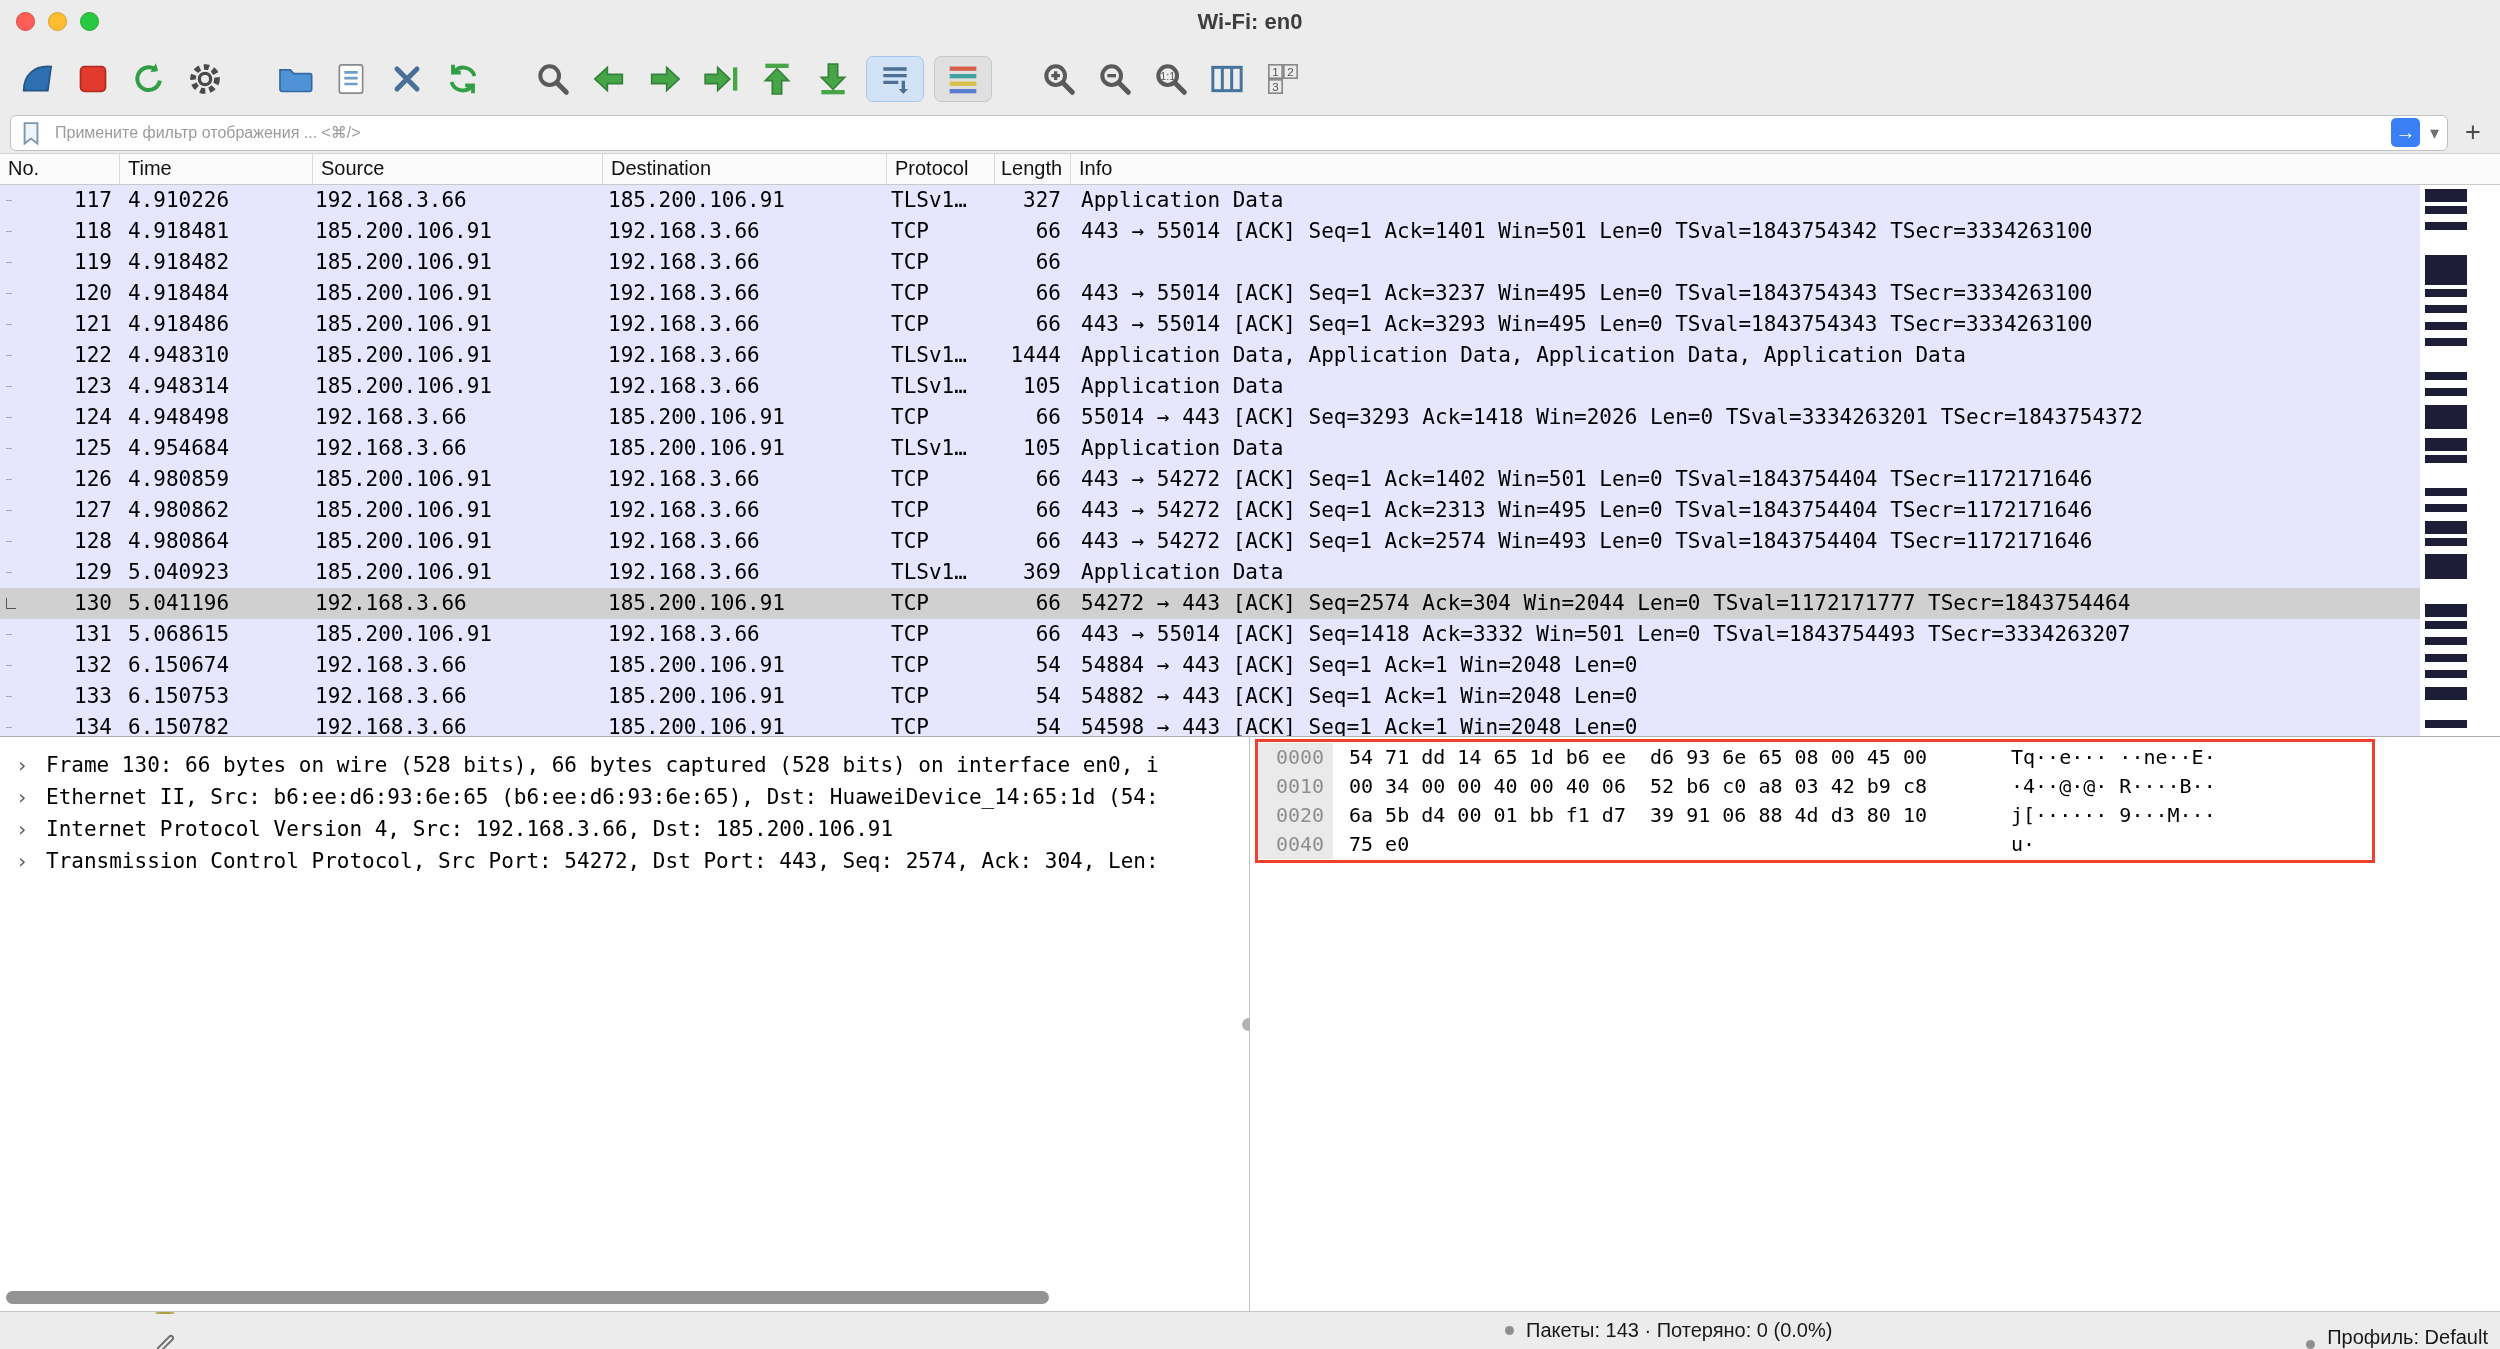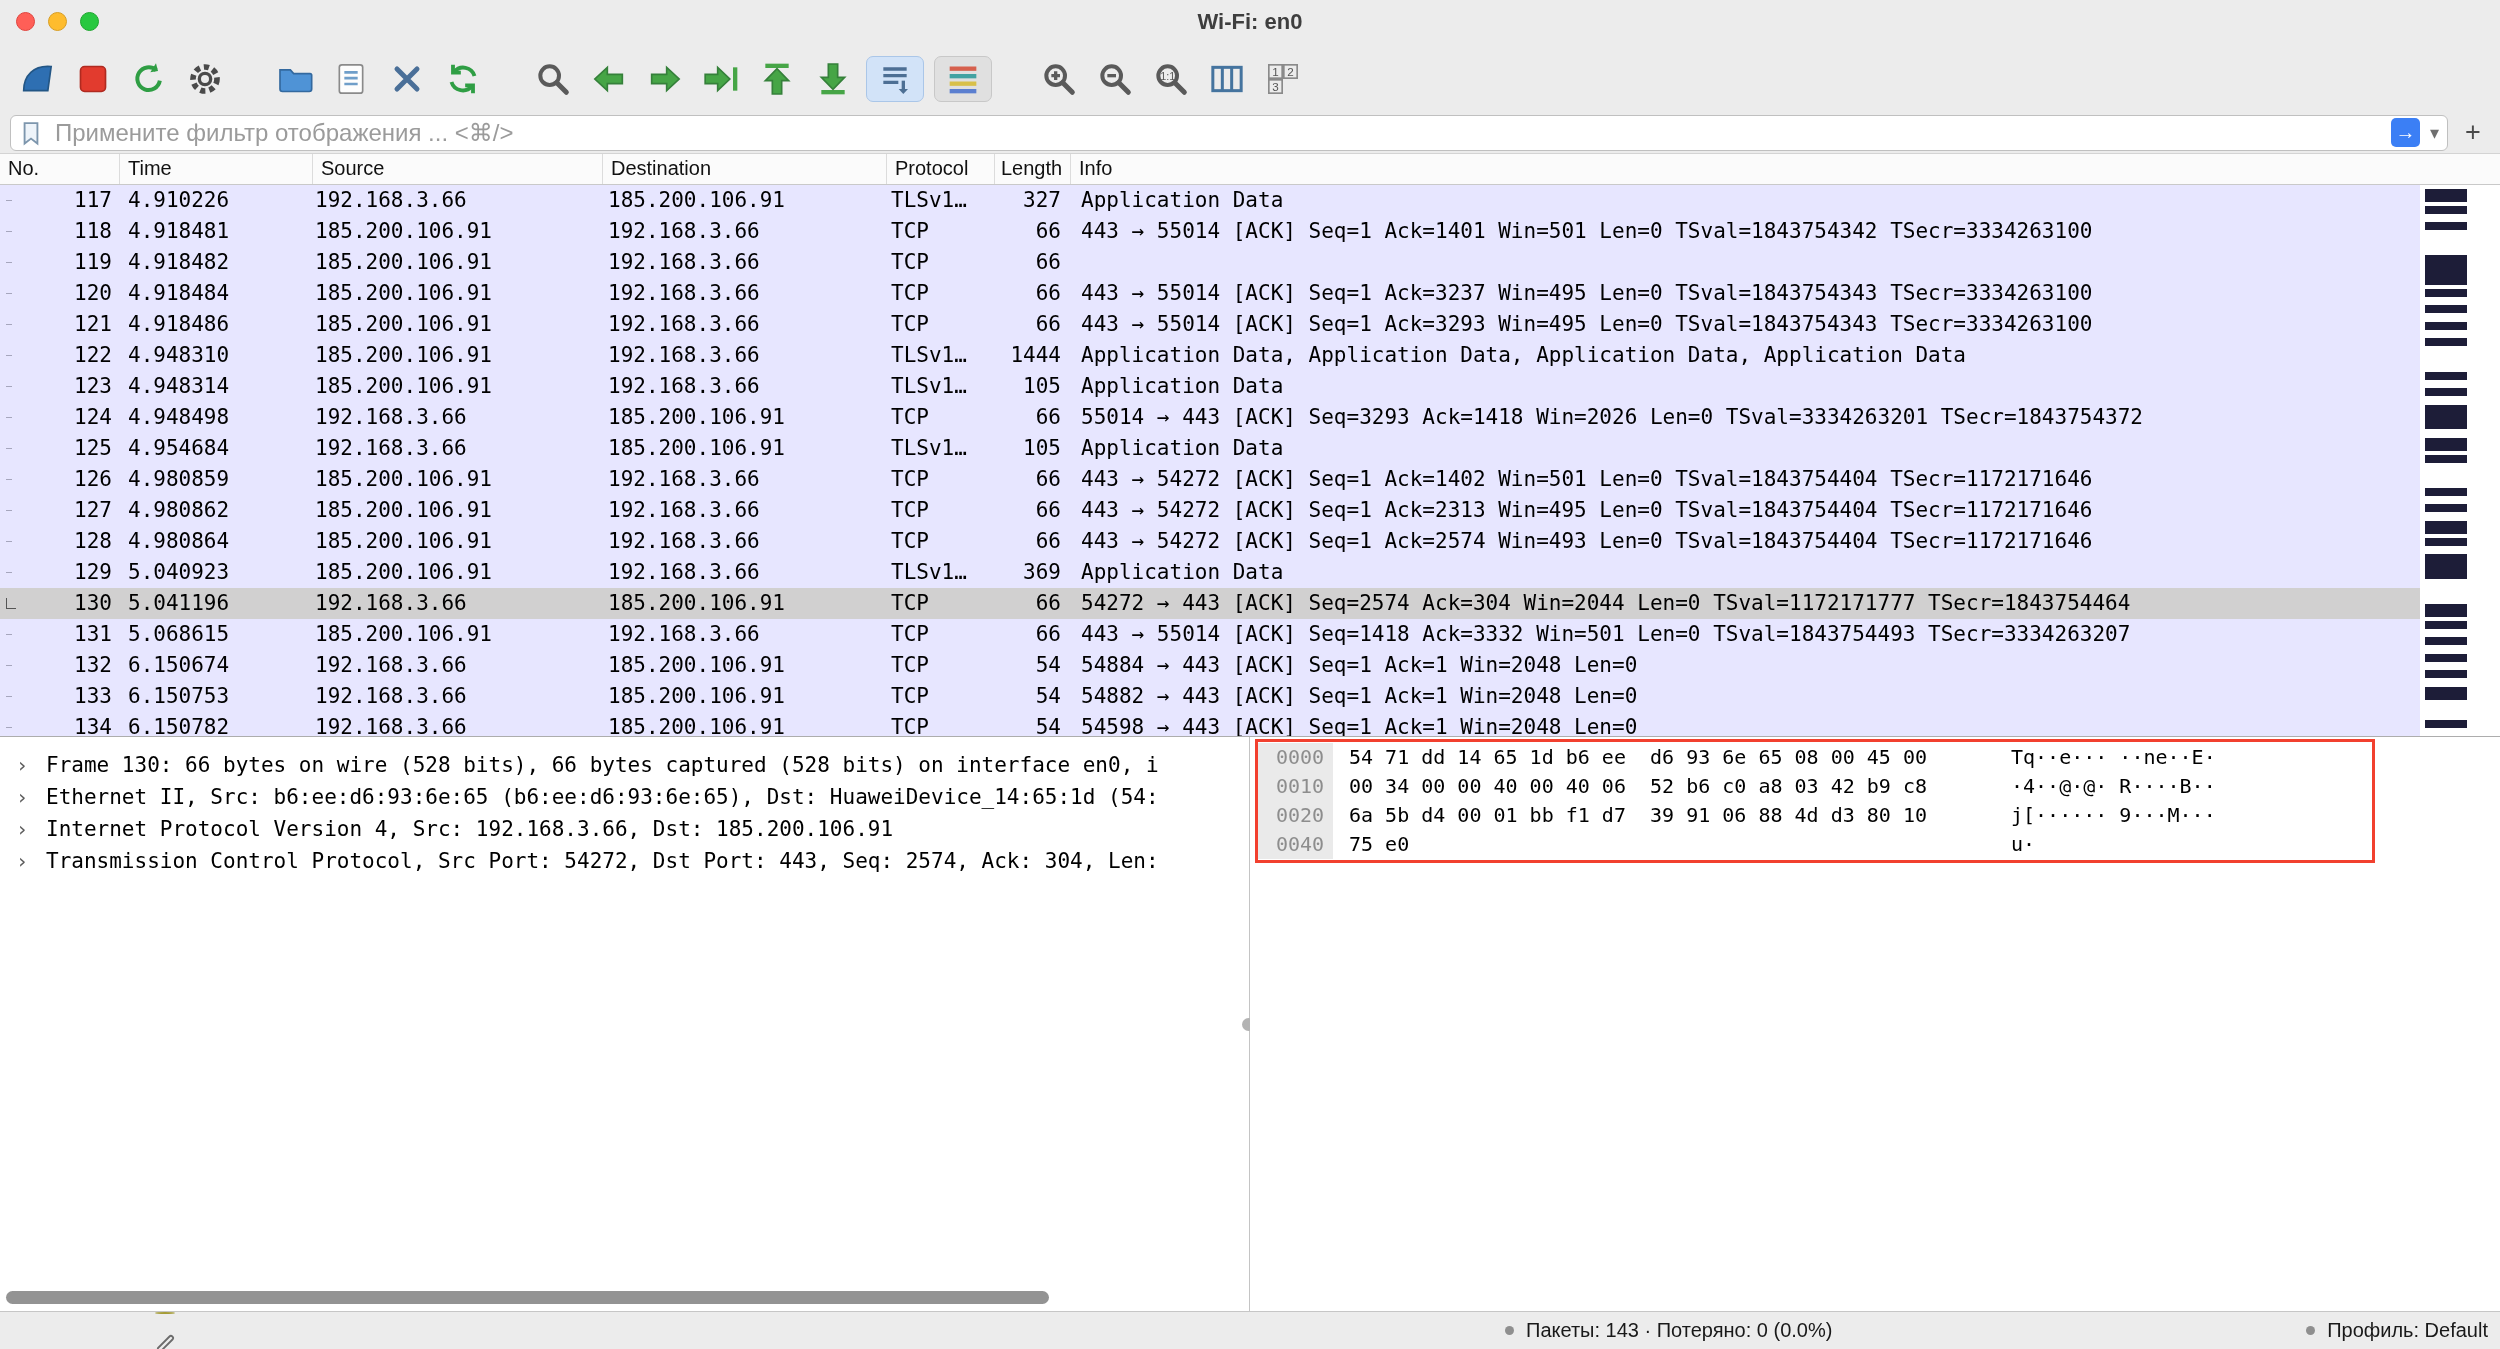--- a/index.html
+++ b/index.html
@@ -23,21 +23,21 @@
   .tbtn{width:46px;height:46px;display:flex;align-items:center;justify-content:center;
         border-radius:7px;box-sizing:border-box;}
   .tbtn svg{width:40px;height:40px;display:block;}
   .tbtn.pressed-blue{background:#d2e3f8;border:1px solid #aac6e8;width:58px;}
   .tbtn.pressed-gray{background:#e0e0e0;border:1px solid #c8c8c8;width:58px;}
 
   .filterbar{position:absolute;top:112px;left:0;width:100%;height:41px;display:flex;
              align-items:center;padding:0 10px;box-sizing:border-box;gap:8px;}
   .ffield{flex:1;height:36px;background:#fff;border:1px solid #c0c0c0;border-radius:6px;
           display:flex;align-items:center;padding:0 6px 0 6px;box-sizing:border-box;gap:8px;}
-  .ffield input{flex:1;border:none;outline:none;font-size:24px;color:#0f766e;background:transparent;
+  .ffield input{flex:1;border:none;outline:none;font-size:16px;color:#0f766e;background:transparent;
                 font-family:"Liberation Sans",sans-serif;}
   .ffield input::placeholder{color:#9b9b9b;}
   .bookmark svg{width:28px;height:28px;display:block;}
   .apply{width:29px;height:29px;background:#3b7ff5;border-radius:5px;color:#fff;font-size:20px;
          line-height:29px;text-align:center;font-weight:bold;flex:none;}
   .fchev{color:#6f6f6f;font-size:18px;padding:0 2px;flex:none;}
   .addbtn{width:34px;height:34px;font-size:27px;color:#4a4a4a;text-align:center;line-height:32px;flex:none;}
 
   
   .lheader{position:absolute;top:153px;left:0;width:2500px;height:32px;background:#fbfbfb;
@@ -89,21 +89,21 @@
   
   .statusbar{position:absolute;top:1311px;left:0;width:2500px;height:38px;background:#ececec;
              border-top:1px solid #c6c6c6;box-sizing:border-box;font-size:20px;color:#191919;}
   .sb-left{position:absolute;left:14px;top:0;height:100%;display:flex;align-items:center;gap:18px;flex-direction:column;}
   .expert{width:20px;height:20px;border-radius:50%;box-sizing:border-box;
           background:radial-gradient(circle at 35% 30%,#f3ea8a,#cdbf3e);border:1px solid #a59c37;}
   .pencil svg{width:24px;height:24px;display:block;}
   .fname{margin-left:10px;}
   .sb-mid{position:absolute;left:1505px;top:0;height:100%;display:flex;align-items:center;gap:12px;}
   .sdot{width:9px;height:9px;border-radius:50%;background:#8f8f8f;flex:none;}
-  .sb-right{position:absolute;right:12px;top:0;height:100%;display:flex;align-items:center;gap:12px;}
+  .sb-right{position:absolute;right:12px;top:0;height:100%;display:flex;align-items:flex-end;gap:12px;}
 </style>
 </head>
 <body>
 
 <div id="app">
 
   <div class="chrome">
     <div class="titlebar">
       <div class="lights">
         <span class="light red"></span>

